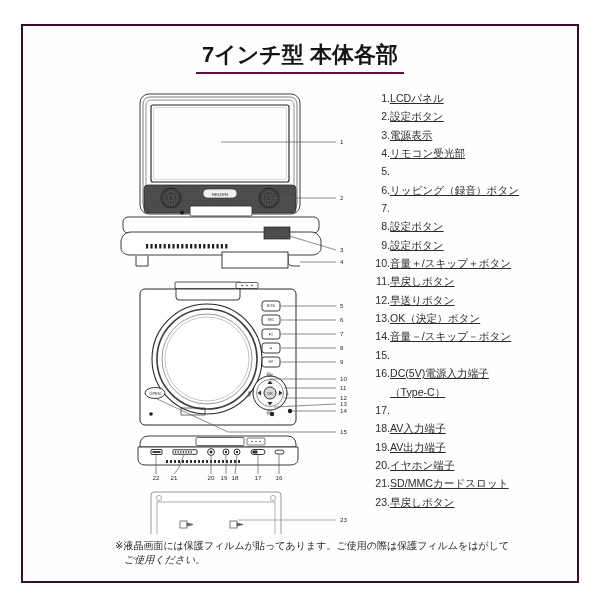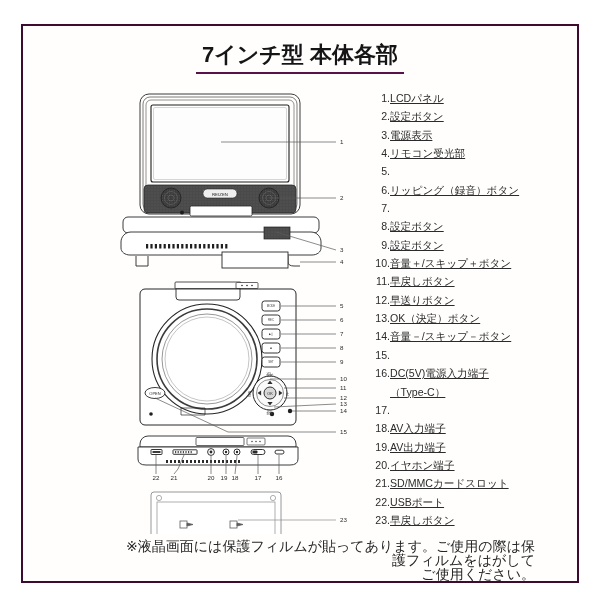--- a/index.html
+++ b/index.html
@@ -69,26 +69,25 @@
   #parts-list li .txt {
     flex: 1 1 auto;
     text-decoration: underline;
   }
   
   #note {
     position: absolute;
     left: 92px;
     top: 513px;
     width: 420px;
-    font-size: 14px;
+    font-size: 10px;
     line-height: 14px;
     color: #262626;
-    text-align: right;
-  }
-  #note .l2 { display: block; padding-left: 9px; }
+  }
+  #note .l2 { display: block; padding-left: 9px; font-style: italic; }
 
   
   #illustration {
     position: absolute;
     left: 95px;
     top: 58px;
     width: 250px;
     height: 450px;
   }
   #illustration svg { display: block; }
@@ -462,24 +461,20 @@
       </li>
     <li>
         <span class="num">20.</span>
         <span class="txt">イヤホン端子</span>
       </li>
     <li>
         <span class="num">21.</span>
         <span class="txt">SD/MMCカードスロット</span>
       </li>
     <li>
-        <span class="num">22.</span>
-        <span class="txt">USBポート</span>
-      </li>
-    <li>
         <span class="num">23.</span>
         <span class="txt">早戻しボタン</span>
       </li>
   </ul>
 
   <div id="note">
     <span>※液晶画面には保護フィルムが貼ってあります。ご使用の際は保護フィルムをはがして</span>
     <span class="l2">ご使用ください。</span>
   </div>
 

